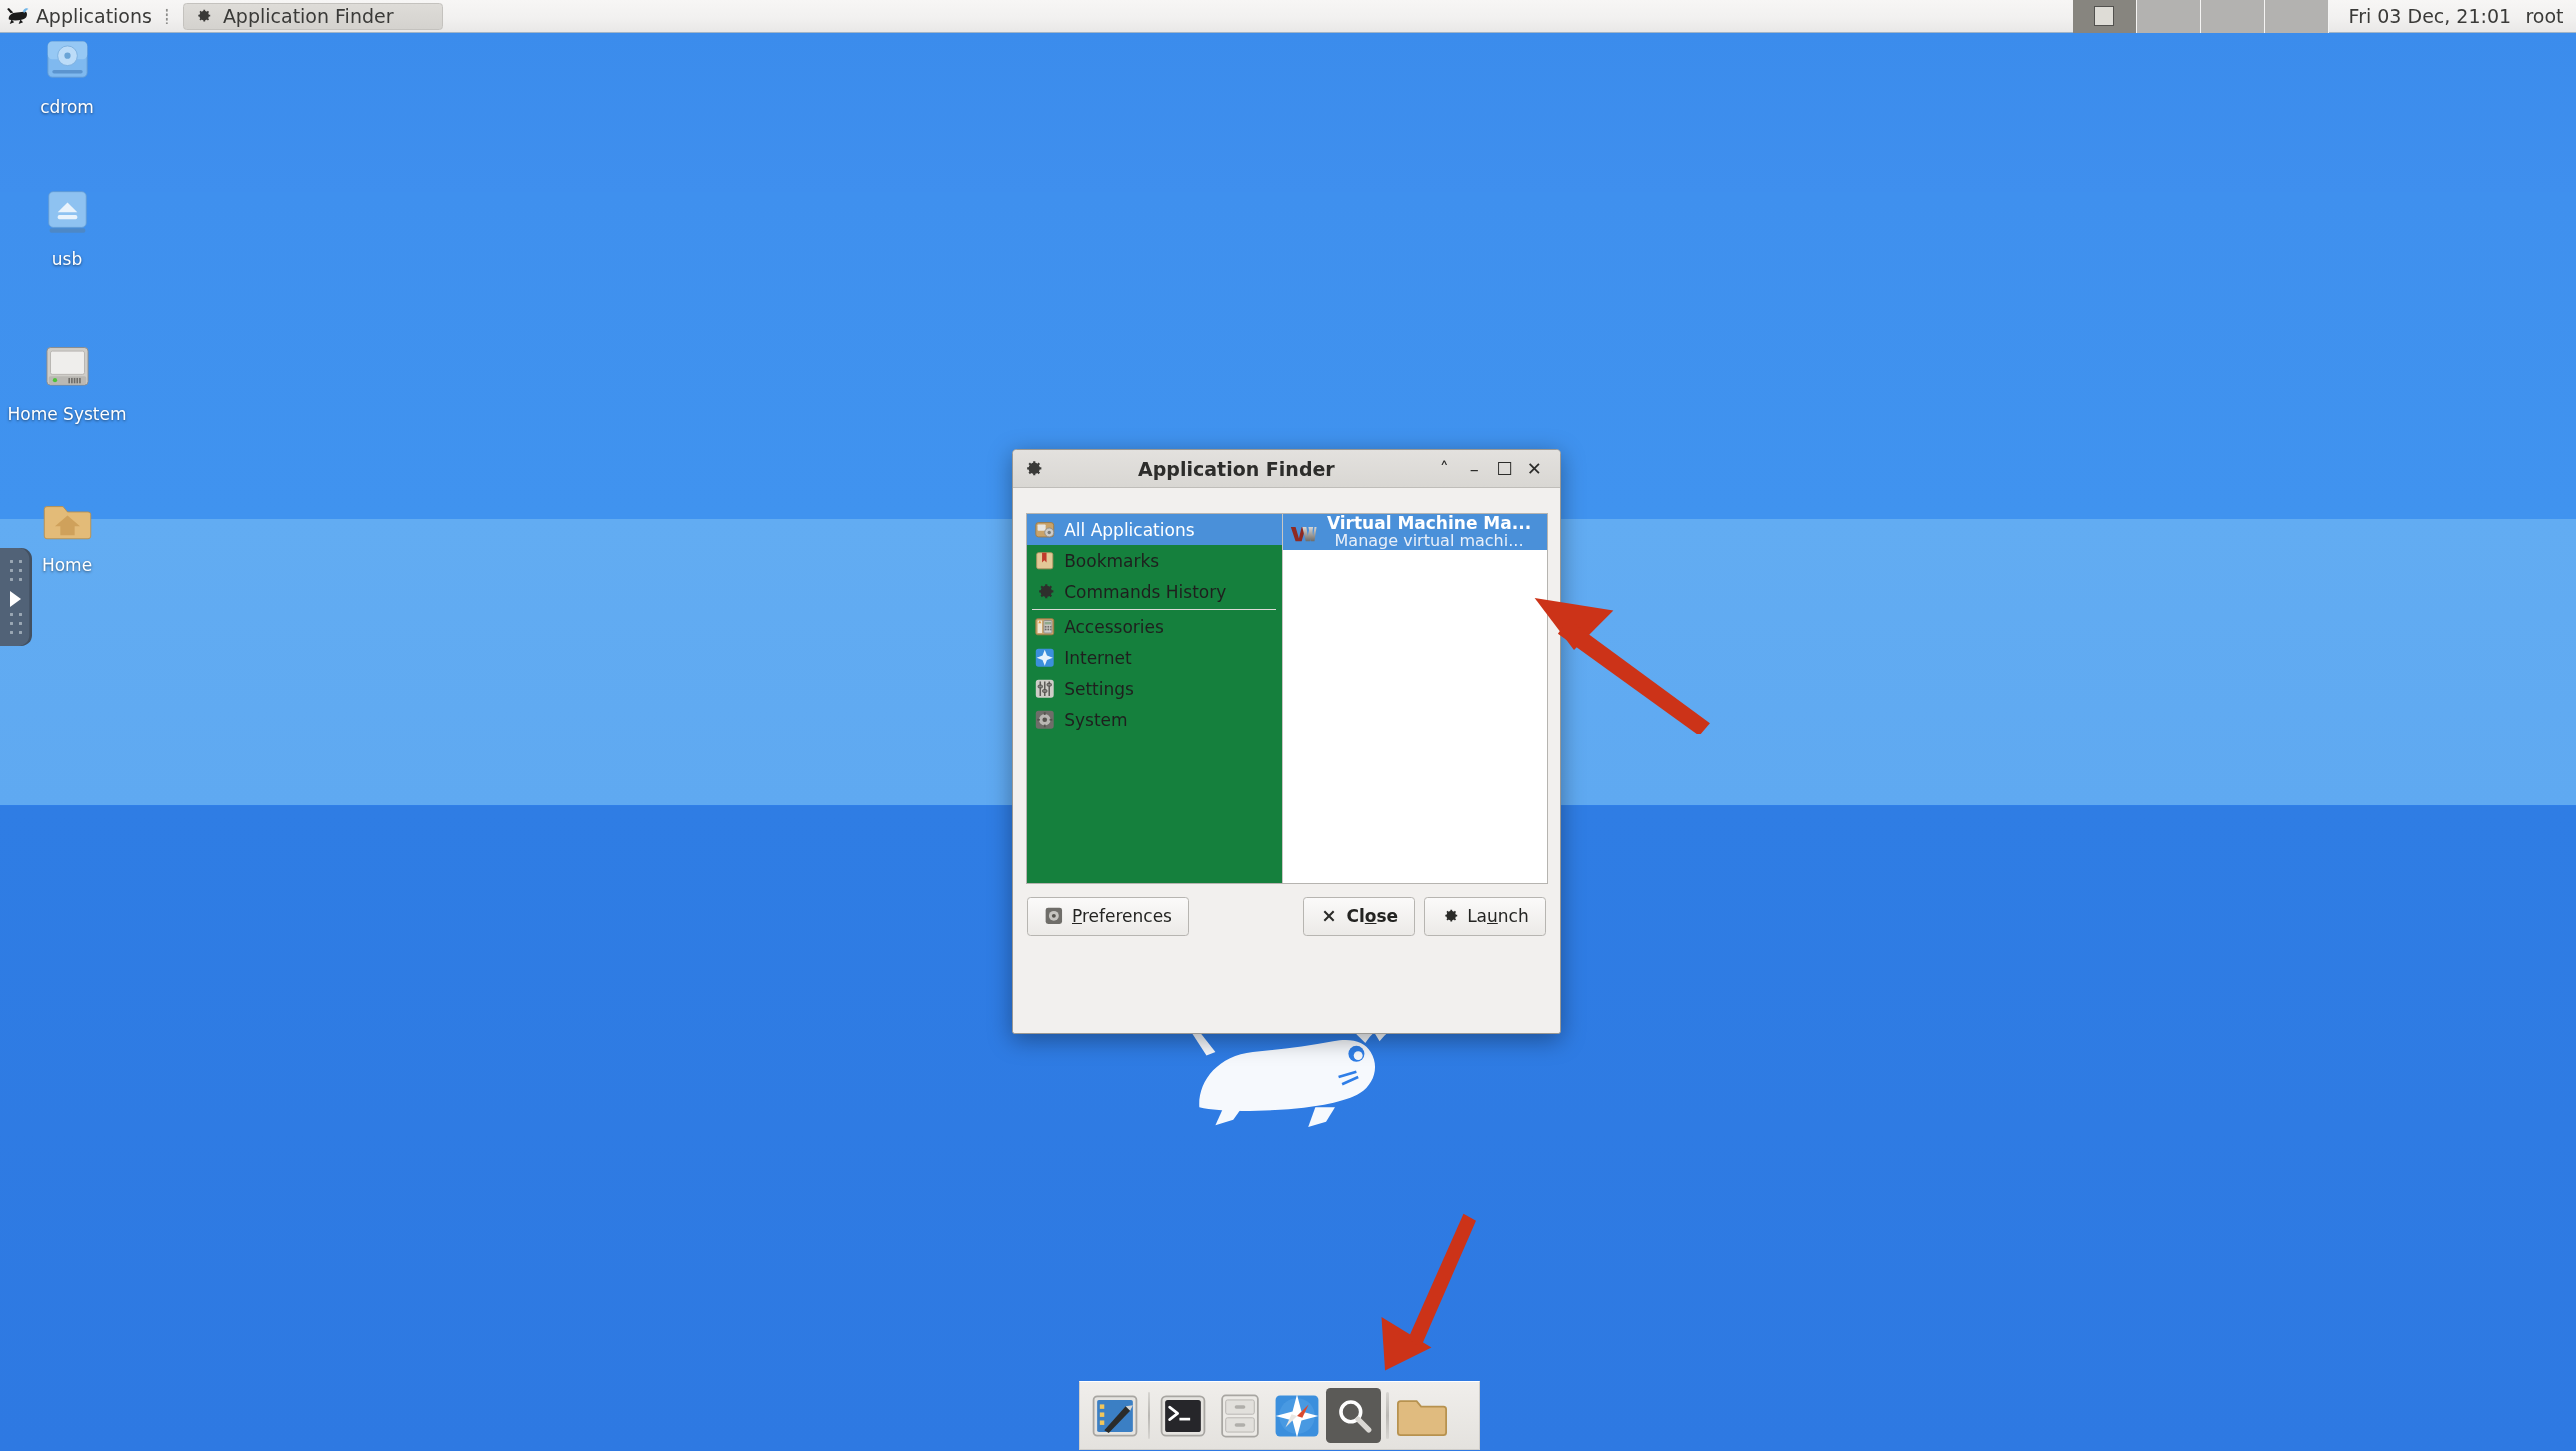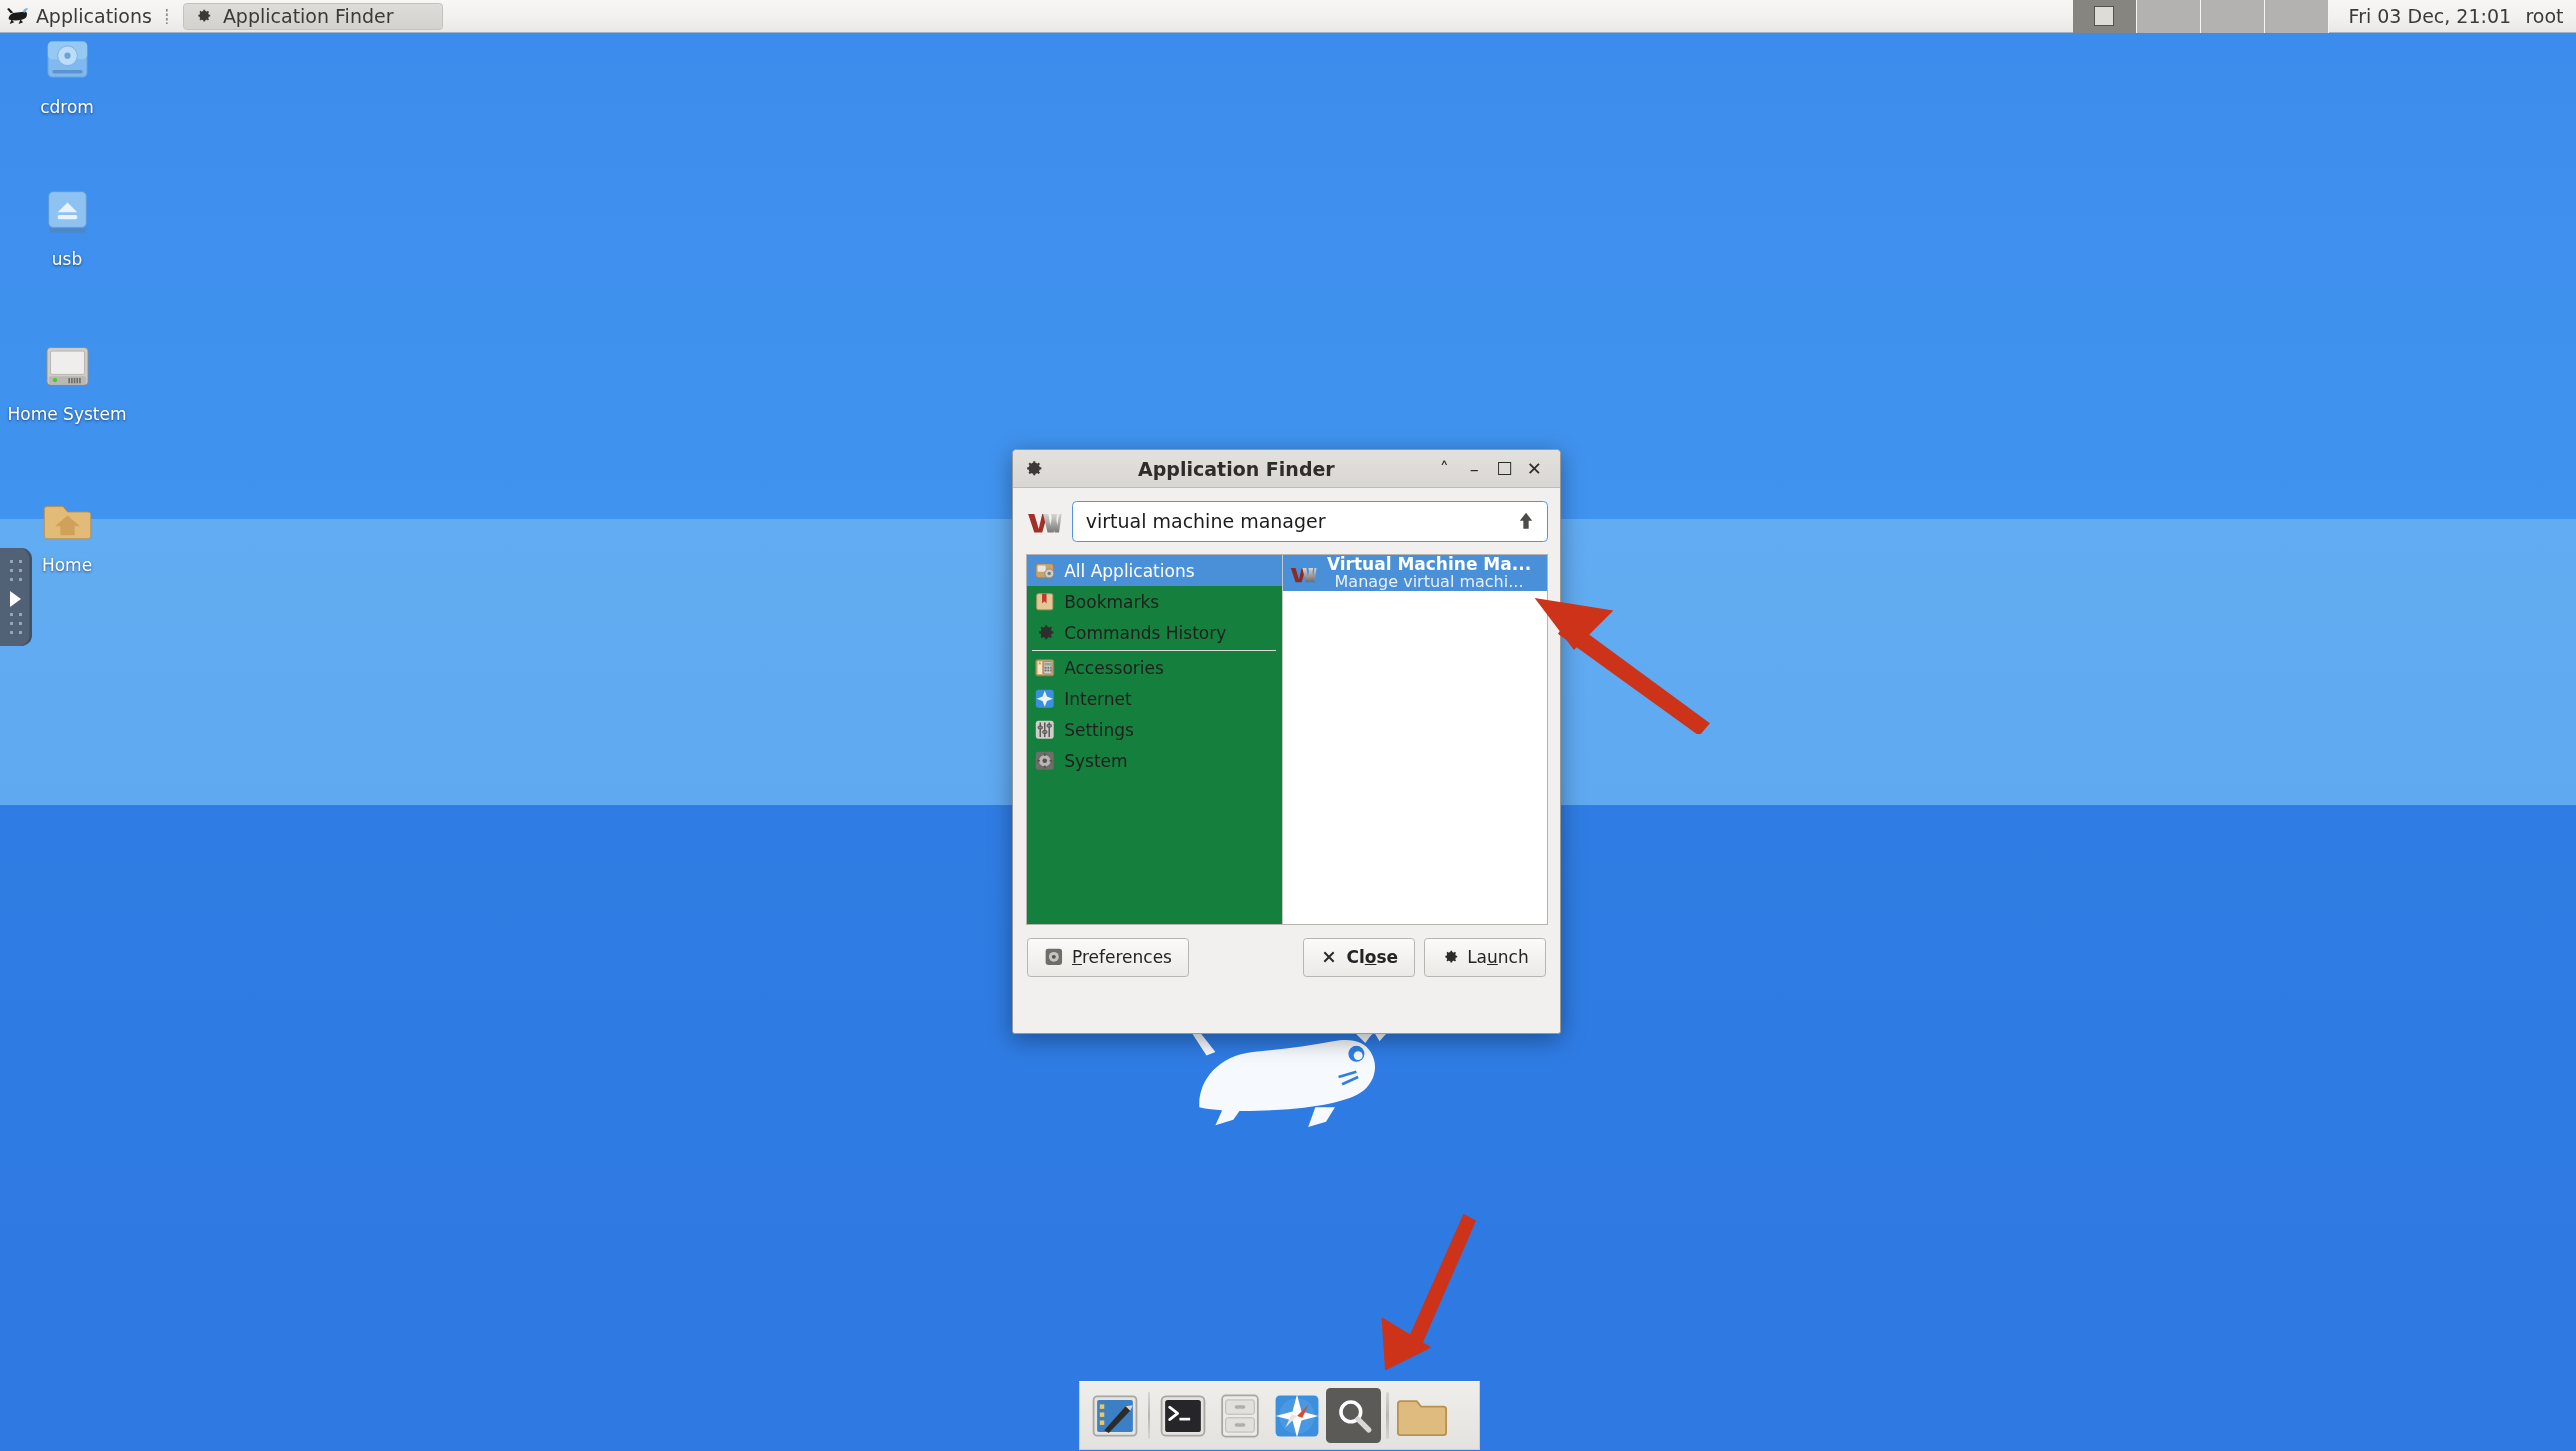--- a/index.html
+++ b/index.html
@@ -289,41 +289,20 @@
     </svg>
     <div id="finder-title">Application Finder</div>
     <div class="tb-btn">˄</div>
     <div class="tb-btn">–</div>
     <div class="tb-btn">☐</div>
     <div class="tb-btn">✕</div>
   </div>
 
   <div id="finder-body">
 
-    <div id="search-row">
-      <svg width="36" height="30" viewBox="0 0 40 34">
-        <defs>
-          <linearGradient id="vmgrad" x1="0" y1="0" x2="0" y2="1">
-            <stop offset="0" stop-color="#d8d6d4"></stop>
-              <stop offset="1" stop-color="#7b7976"></stop>
-          </linearGradient>
-        </defs>
-        <path d="M2 9 L9 9 L14 26 L18 9 L24 9 L18 30 L9 30 Z" fill="#a03028"></path>
-        <path d="M19 9 L25 9 L27 22 L30 9 L35 9 L31 30 L24 30 Z" fill="url(#vmgrad)"></path>
-        <path d="M28 9 L33 9 L35 22 L37 9 L40 9 L37 30 L32 30 Z" fill="url(#vmgrad)"></path>
-      </svg>
-      <div id="search-input-wrap">
-        <input id="search-input" type="text" value="virtual machine manager" style="">
-        <span id="search-spin">
-          <svg width="16" height="19.7" viewBox="0 0 18 22">
-            <path d="M9 2 L16 11 H12 V20 H6 V11 H2 Z" fill="#4c4c4a"></path>
-          </svg>
-        </span>
-      </div>
-    </div>
 
     <div id="panes">
 
       <div id="category-pane">
 
         <div class="cat-item selected">
           <svg class="cat-icon" viewBox="0 0 24 24">
             <rect x="2" y="4" width="20" height="16" rx="3" fill="#c9a36a" stroke="#9b7a46"></rect>
             <rect x="4" y="6" width="9" height="7" rx="1" fill="#e8e6e2"></rect>
             <circle cx="17" cy="15" r="5" fill="#cfcdc8" stroke="#8e8c88"></circle>

